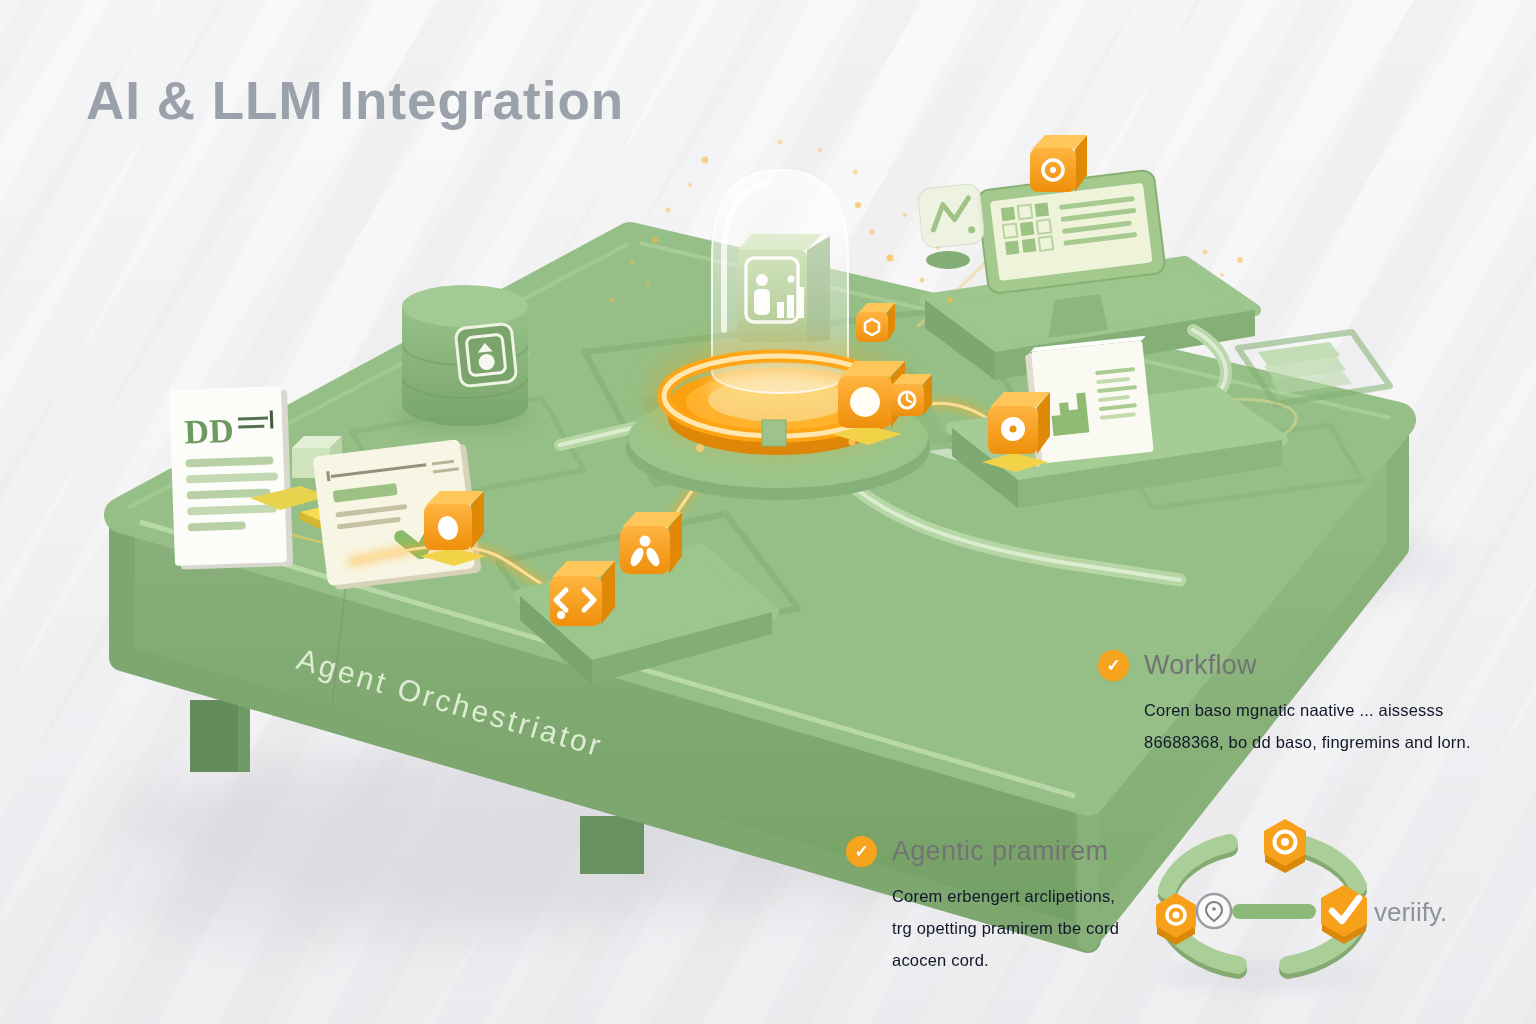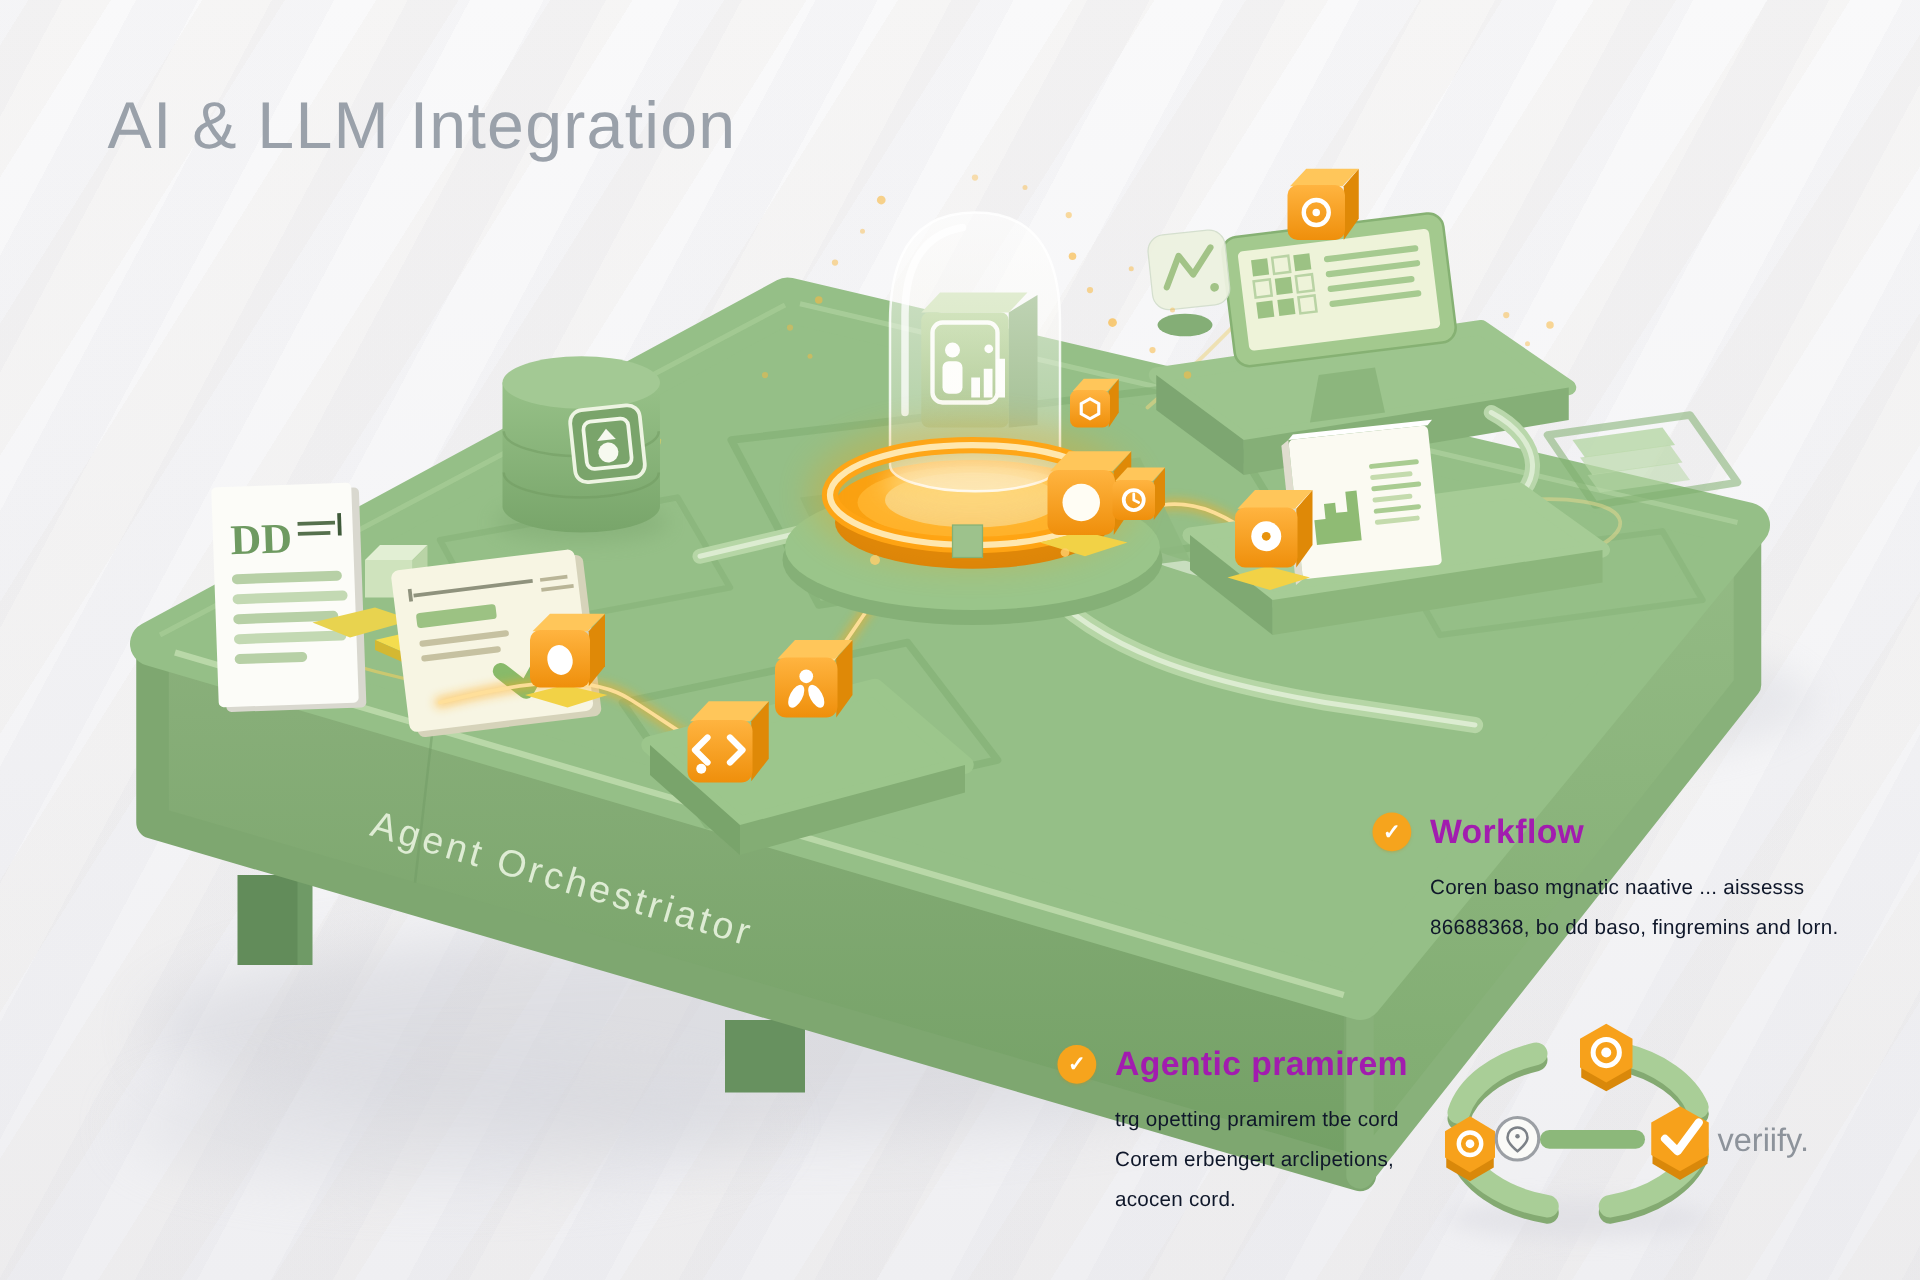--- a/index.html
+++ b/index.html
@@ -13,32 +13,32 @@
   .bg-pattern{
     position:absolute;inset:0;
     background:
       repeating-linear-gradient(118deg, rgba(205,205,215,0.10) 0 44px, rgba(255,255,255,0) 44px 96px),
       repeating-linear-gradient(-58deg, rgba(222,216,206,0.12) 0 56px, rgba(255,255,255,0) 56px 118px),
       linear-gradient(180deg,#f9f9fa 0%,#f4f4f6 60%,#efeff2 100%);
   }
   .scene-svg{position:absolute;left:0;top:0;}
   .page-title{
     position:absolute;left:86px;top:70px;
-    font-size:53px;font-weight:400;color:#9aa1aa;letter-spacing:1px;
+    font-size:53px;font-weight:700;color:#9aa1aa;letter-spacing:1px;
   }
   .annot{position:absolute;}
   .annot-head{display:flex;align-items:center;gap:15px;}
   .bullet{
     width:31px;height:31px;border-radius:50%;
     background:#f6a41d;color:#fff;
     display:flex;align-items:center;justify-content:center;
     font-size:17px;font-weight:bold;flex:0 0 auto;
     box-shadow:0 1px 2px rgba(200,140,20,.35);
   }
-  .annot-title{font-size:27px;color:#a21caf;font-weight:700;letter-spacing:.3px;}
+  .annot-title{font-size:27px;color:#737373;font-weight:400;letter-spacing:.3px;}
   .annot-body{margin:13px 0 0 46px;font-size:16.5px;color:#0f172a;line-height:1.95;letter-spacing:.2px;}
   #wf-annot{left:1098px;top:650px;width:430px;}
   #ag-annot{left:846px;top:836px;width:340px;}
 </style>
 </head>
 <body>
 
 <div class="stage">
   <div class="bg-pattern"></div>
 
@@ -442,18 +442,18 @@
       <div>86688368, bo dd baso, fingremins and lorn.</div>
     </div>
   </div>
 
   <div class="annot" id="ag-annot">
     <div class="annot-head">
       <div class="bullet">✓</div>
       <div class="annot-title">Agentic pramirem</div>
     </div>
     <div class="annot-body">
+      <div>Corem erbengert arclipetions,</div>
       <div>trg opetting pramirem tbe cord</div>
-      <div>Corem erbengert arclipetions,</div>
       <div>acocen cord.</div>
     </div>
   </div>
 </div>
 
 </body></html>

